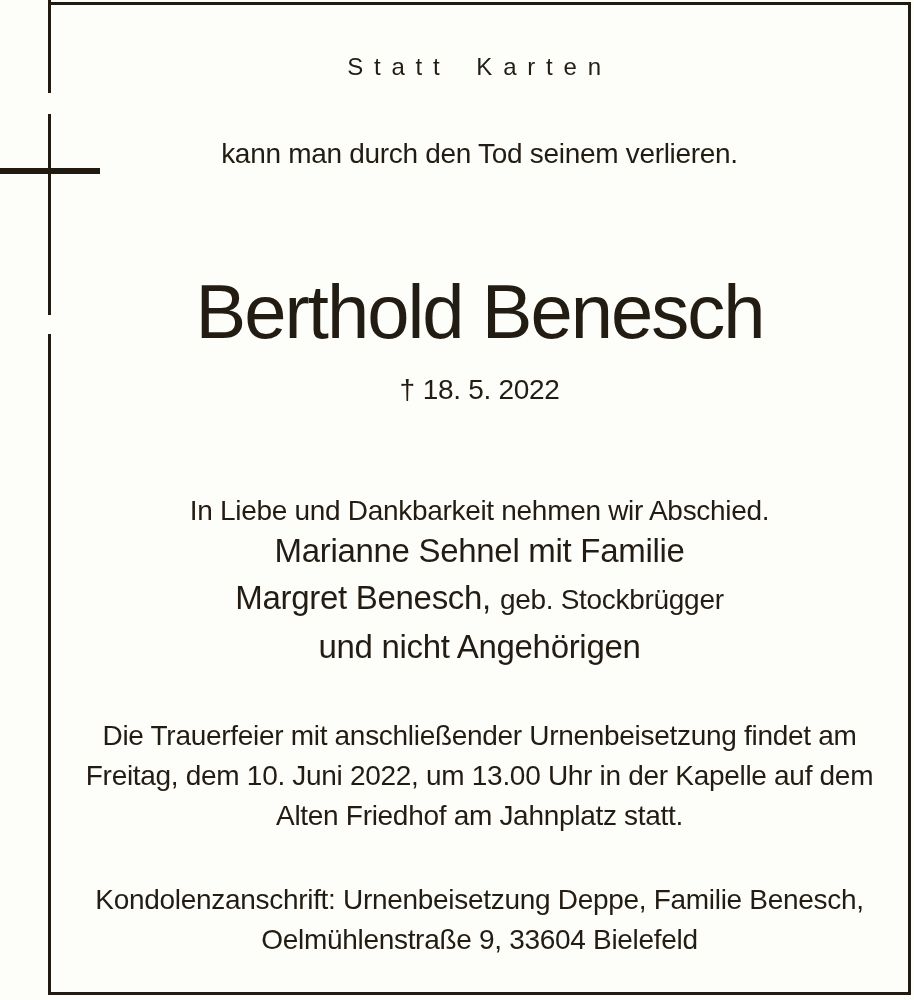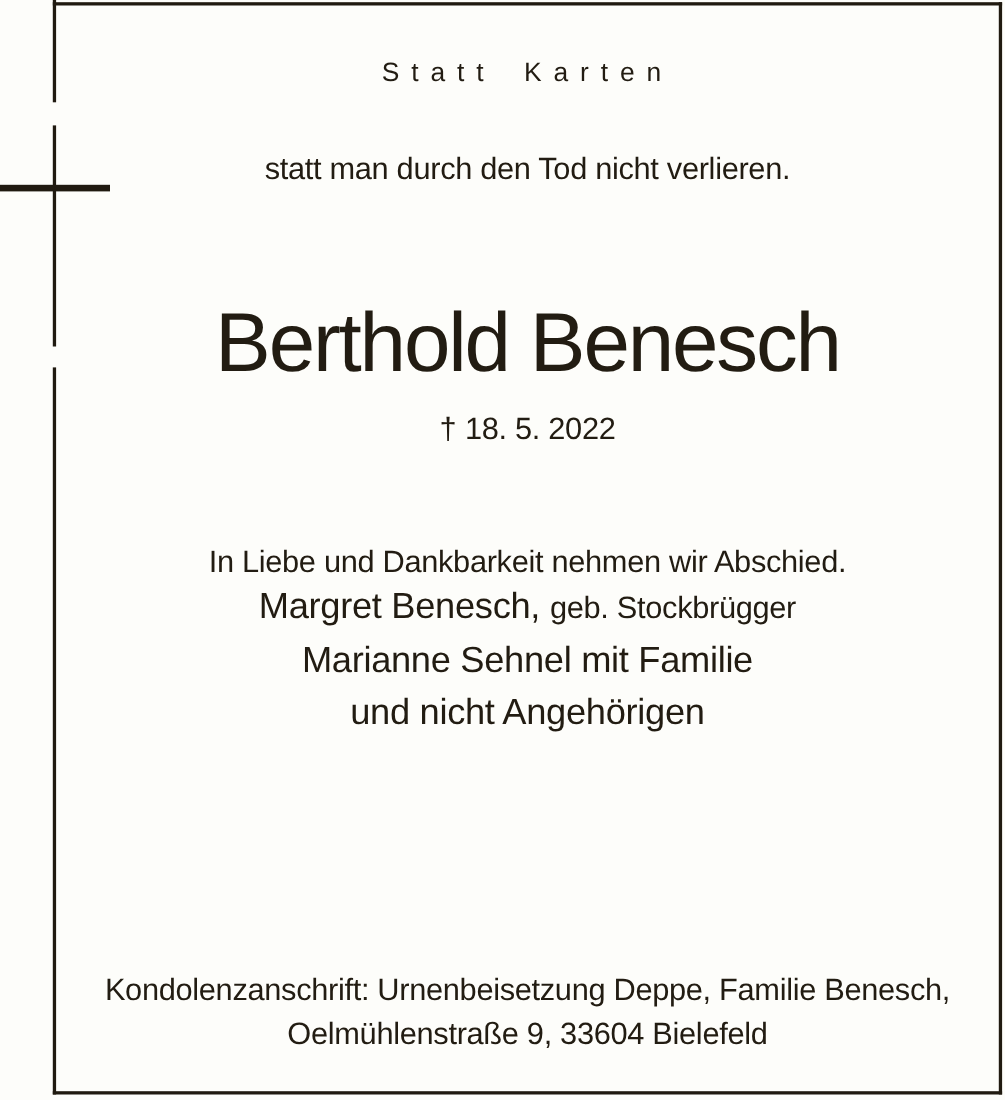--- a/index.html
+++ b/index.html
@@ -95,40 +95,45 @@
   <div class="line frame-right"></div>
   <div class="line frame-bottom"></div>
   <div class="line frame-left-1"></div>
   <div class="line frame-left-2"></div>
   <div class="line frame-left-3"></div>
   <div class="line cross-bar"></div>
 
   <div class="txt statt-karten">Statt Karten</div>
 
   <div class="txt quote">
-    <div>statt man durch den Tod nicht verlieren.</div>
+    <div>kann man durch den Tod seinem verlieren.</div>
   </div>
 
   <div class="txt deceased-name">Berthold Benesch</div>
 
   <div class="txt dates">
     <span class="date-item">
       <span class="sym">†</span><span>18. 5. 2022</span>
     </span>
   </div>
 
   <div class="txt farewell">In Liebe und Dankbarkeit nehmen wir Abschied.</div>
 
   <div class="txt mourners">
+    <div>Marianne Sehnel mit Familie</div>
     <div>
       <span>Margret Benesch,</span><span class="small">geb. Stockbrügger</span>
     </div>
-    <div>Marianne Sehnel mit Familie</div>
     <div>und nicht Angehörigen</div>
   </div>
 
+  <div class="txt service">
+    <div>Die Trauerfeier mit anschließender Urnenbeisetzung findet am</div>
+    <div>Freitag, dem 10. Juni 2022, um 13.00 Uhr in der Kapelle auf dem</div>
+    <div>Alten Friedhof am Jahnplatz statt.</div>
+  </div>
 
   <div class="txt condolence">
     <div>Kondolenzanschrift: Urnenbeisetzung Deppe, Familie Benesch,</div>
     <div>Oelmühlenstraße 9, 33604 Bielefeld</div>
   </div>
 
 </div>
 
 </body></html>

